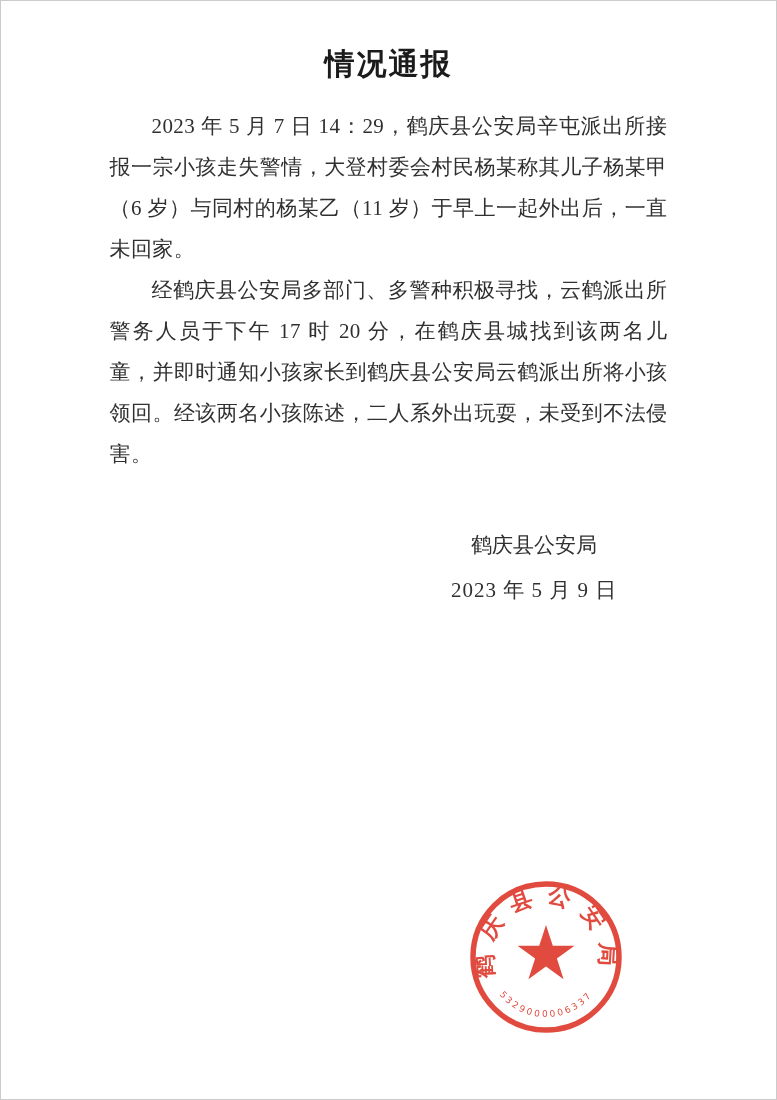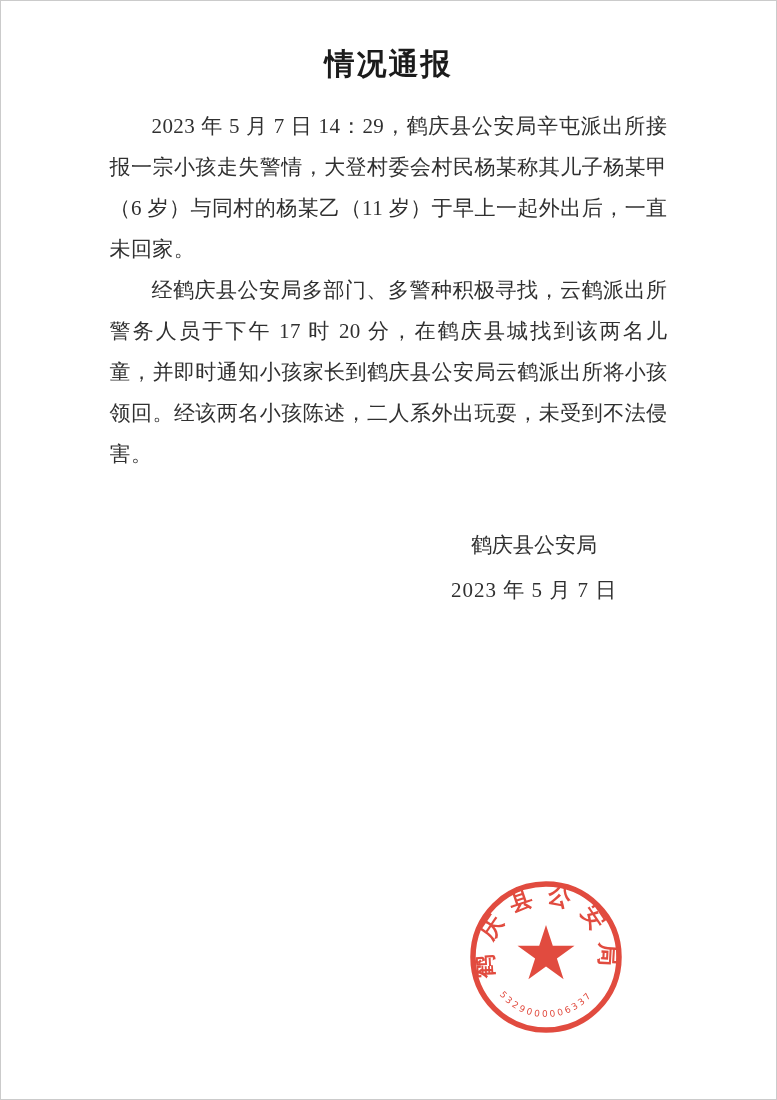--- a/index.html
+++ b/index.html
@@ -82,21 +82,21 @@
 
   <h1 class="title">情况通报</h1>
 
   <div class="body-text">
     <p>2023 年 5 月 7 日 14：29，鹤庆县公安局辛屯派出所接报一宗小孩走失警情，大登村委会村民杨某称其儿子杨某甲（6 岁）与同村的杨某乙（11 岁）于早上一起外出后，一直未回家。</p>
     <p>经鹤庆县公安局多部门、多警种积极寻找，云鹤派出所警务人员于下午 17 时 20 分，在鹤庆县城找到该两名儿童，并即时通知小孩家长到鹤庆县公安局云鹤派出所将小孩领回。经该两名小孩陈述，二人系外出玩耍，未受到不法侵害。</p>
   </div>
 
   <div class="signature">
     <div class="sig-org">鹤庆县公安局</div>
-    <div class="sig-date">2023 年 5 月 7 日</div>
+    <div class="sig-date">2023 年 5 月 9 日</div>
   </div>
 
   <svg class="seal" width="160" height="160" viewBox="0 0 160 160" aria-hidden="true">
     <defs>
       <path id="arcTop" d="M 29.3 98.5 A 54 54 0 1 1 130.7 98.5" fill="none"></path>
       <path id="arcBottom" d="M 25.6 105.4 A 60 60 0 0 0 134.4 105.4" fill="none"></path>
     </defs>
     <circle cx="80" cy="80" r="73" fill="none" stroke="#dd3224" stroke-width="5.5"></circle>
     <polygon fill="#dd3224" points="80,48 86.8,68.7 108.5,68.7 90.9,81.6 97.6,102.3 80,89.5 62.4,102.3 69.1,81.6 51.5,68.7 73.2,68.7"></polygon>
     <text class="seal-ring-text">

